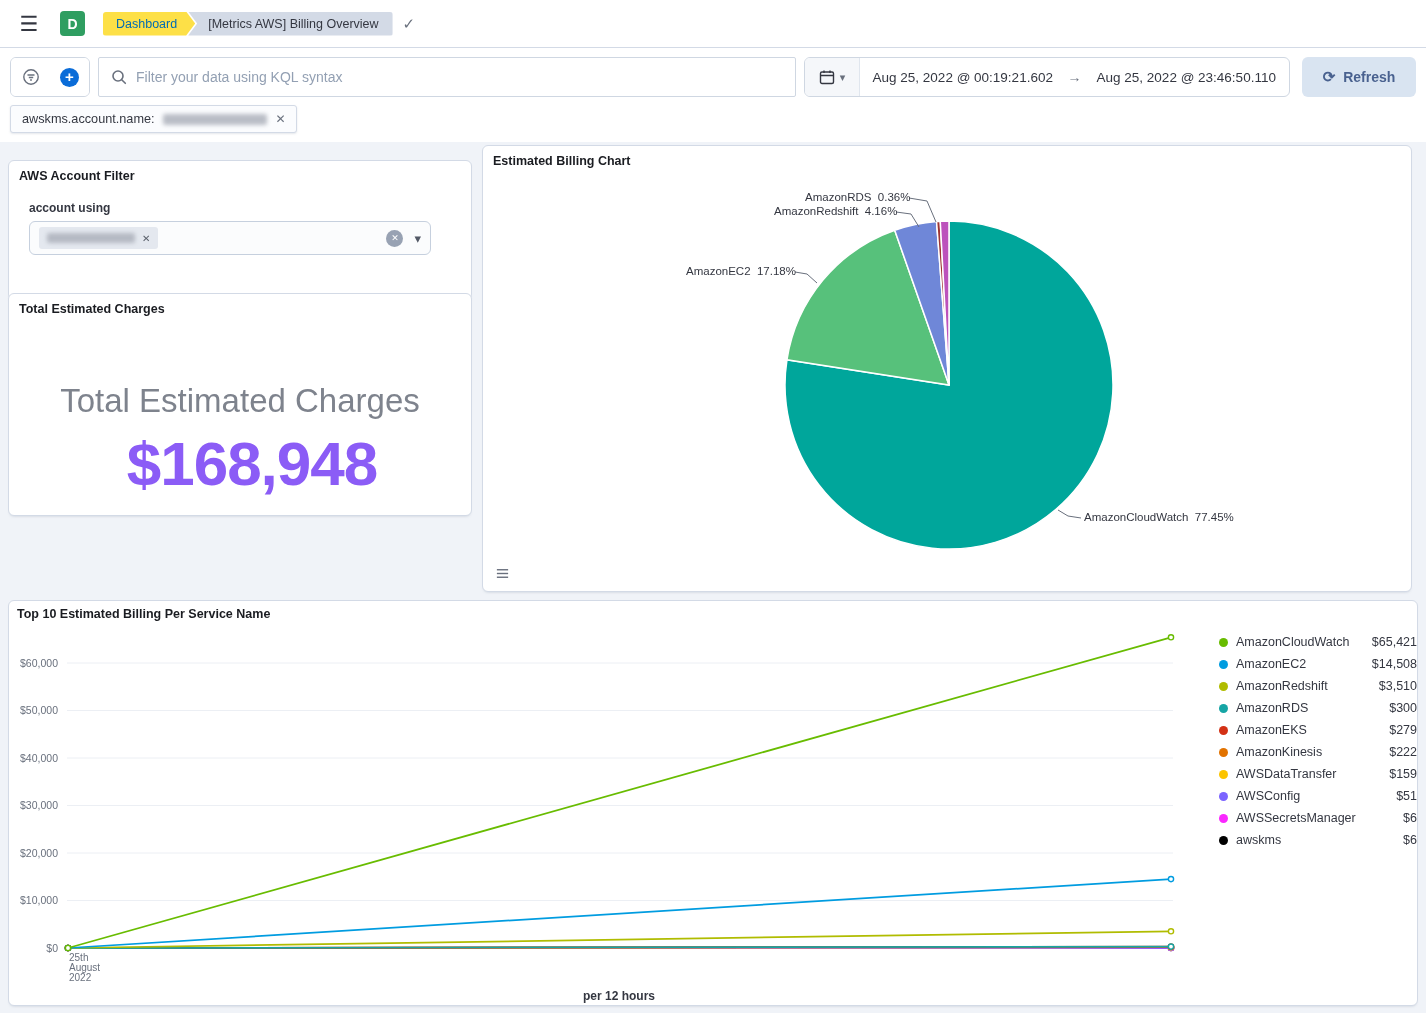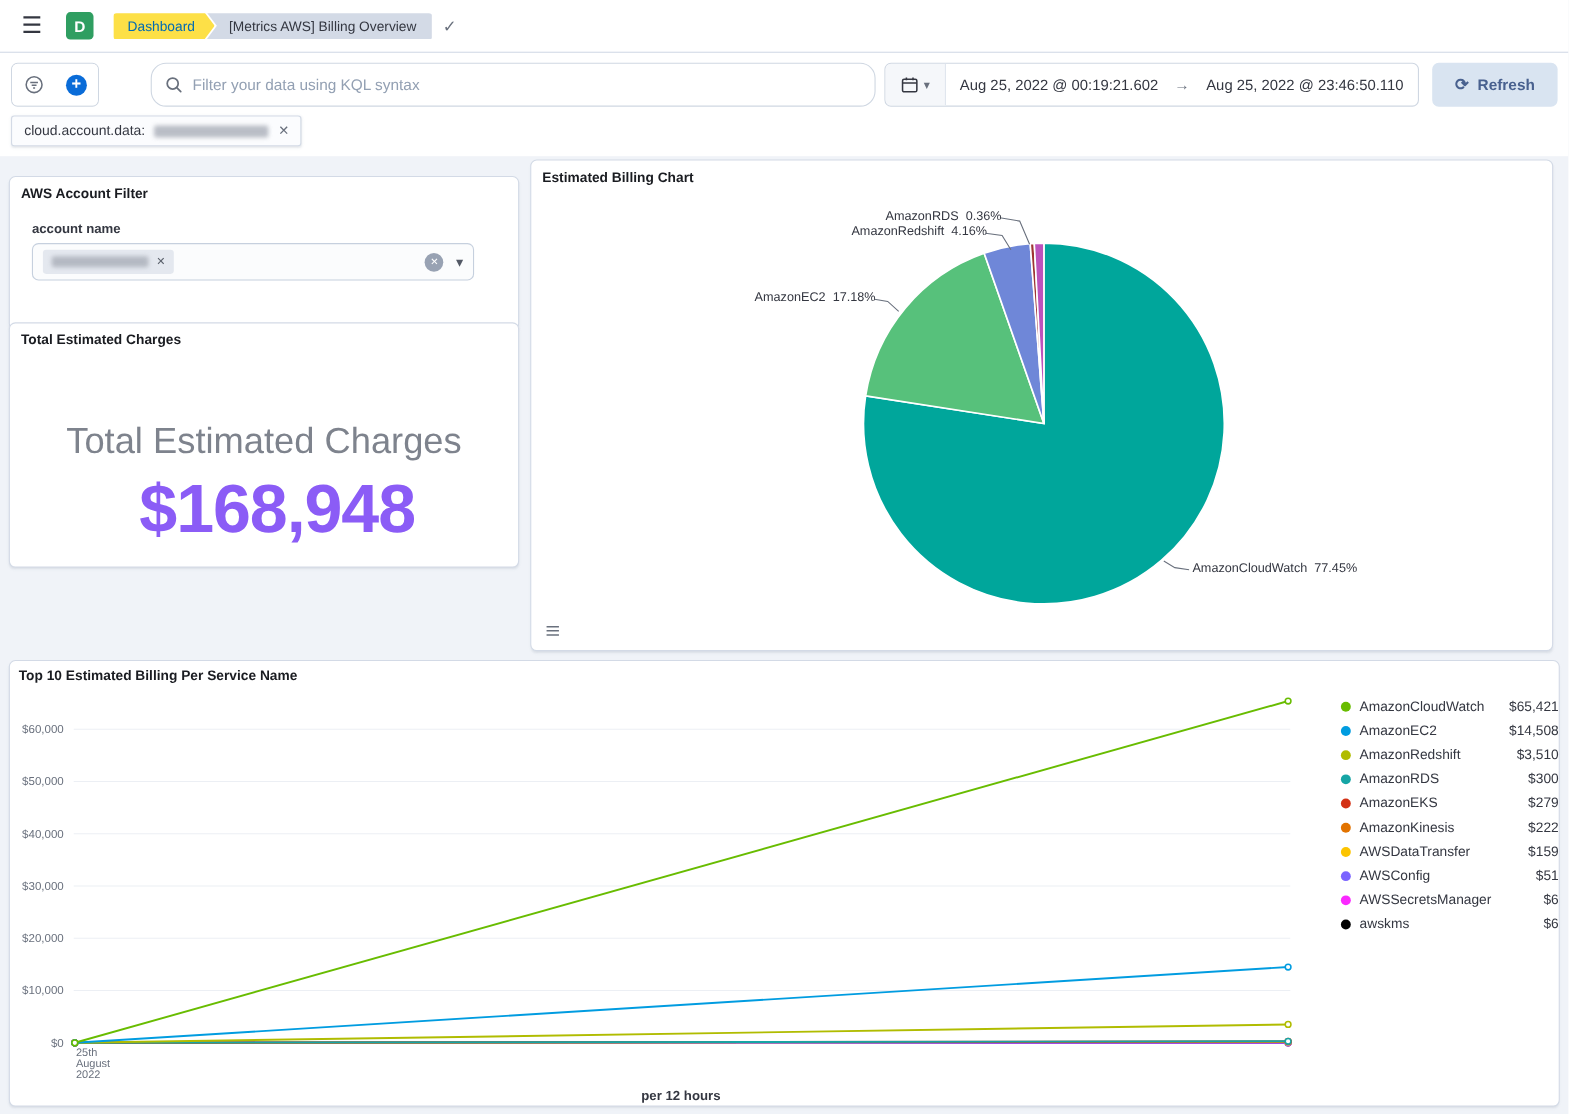--- a/index.html
+++ b/index.html
@@ -30,22 +30,22 @@
               font-size:14px; font-weight:600; display:flex; align-items:center; gap:8px; cursor:pointer; font-family:inherit; }
   .pencil { font-size:13px; }
 
   
   .subheader { position:absolute; top:48px; left:0; right:0; height:94px; background:#fff; z-index:5; }
   .querybar { display:flex; align-items:center; padding:9px 10px 0 10px; gap:8px; }
   .qb-group { display:flex; align-items:center; height:40px; background:#fff; border:1px solid #cfd7e2; border-radius:6px; overflow:hidden; flex:none; }
   .qb-iconbtn { width:39px; height:38px; display:flex; align-items:center; justify-content:center; background:#fff; border:none; cursor:pointer; }
   .plus-circle { width:19px; height:19px; border-radius:50%; background:#0a6cd8; color:#fff; font-size:15px;
                  line-height:18px; text-align:center; font-weight:700; }
-  .search-box { flex:1 1 auto; height:40px; background:#fff; border:1px solid #cfd7e2; border-radius:14px;
-                display:flex; align-items:center; padding:0 12px; gap:9px;margin-left:39px; }
+  .search-box { flex:1 1 auto; height:40px; background:#fff; border:1px solid #cfd7e2; border-radius:2px;
+                display:flex; align-items:center; padding:0 12px; gap:9px; }
   .search-box input { border:none; outline:none; flex:1; font-size:14px; color:#343741; font-family:inherit; background:transparent; }
   .search-box input::placeholder { color:#93a0b3; }
   .datepicker { width:486px; height:40px; background:#fff; border:1px solid #cfd7e2; border-radius:6px;
                 display:flex; align-items:center; overflow:hidden; flex:none; }
   .cal-btn { width:55px; height:100%; background:#f5f7fa; border:none; border-right:1px solid #e0e6ee;
              display:flex; align-items:center; justify-content:center; gap:5px; cursor:pointer; }
   .cal-chevron { color:#69707d; font-size:11px; }
   .date-text { flex:1; text-align:center; font-size:13.5px; color:#343741; cursor:pointer; }
   .date-arrow { color:#69707d; font-size:14px; padding:0 2px; }
   .refresh-btn { width:114px; height:40px; border:none; border-radius:6px; background:#d9e4f1; color:#49618f;
@@ -158,30 +158,30 @@
         <span class="date-arrow">→</span>
         <span class="date-text">Aug 25, 2022 @ 23:46:50.110</span>
       </div>
       <button class="refresh-btn">
         <span class="refresh-glyph">⟳</span>
         <span>Refresh</span>
       </button>
     </div>
     <div class="filterrow">
       <div class="filter-pill">
-        <span>cloud.account.data:</span>
+        <span>awskms.account.name:</span>
         <span class="redacted"></span>
         <button class="pill-close">✕</button>
       </div>
     </div>
   </div>
 
   <section class="panel" id="panel-account">
     <h3 class="panel-title">AWS Account Filter</h3>
-    <label class="field-label">account name</label>
+    <label class="field-label">account using</label>
     <div class="combobox">
       <span class="combo-tag">
         <span class="redacted"></span>
         <button class="tag-close">✕</button>
       </span>
       <span class="combo-spacer"></span>
       <button class="clear-btn">✕</button>
       <button class="combo-chevron">▾</button>
     </div>
   </section>

